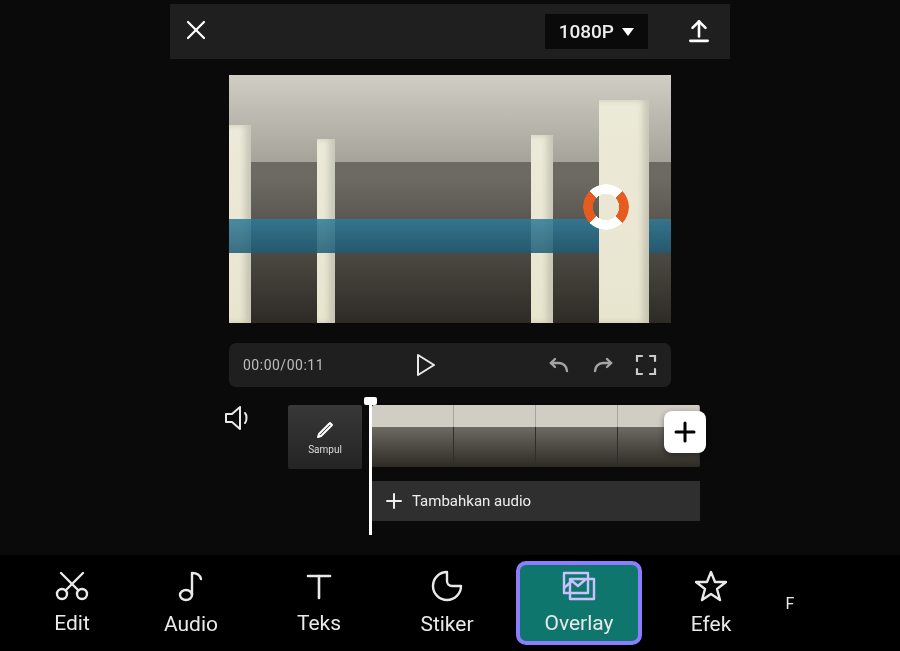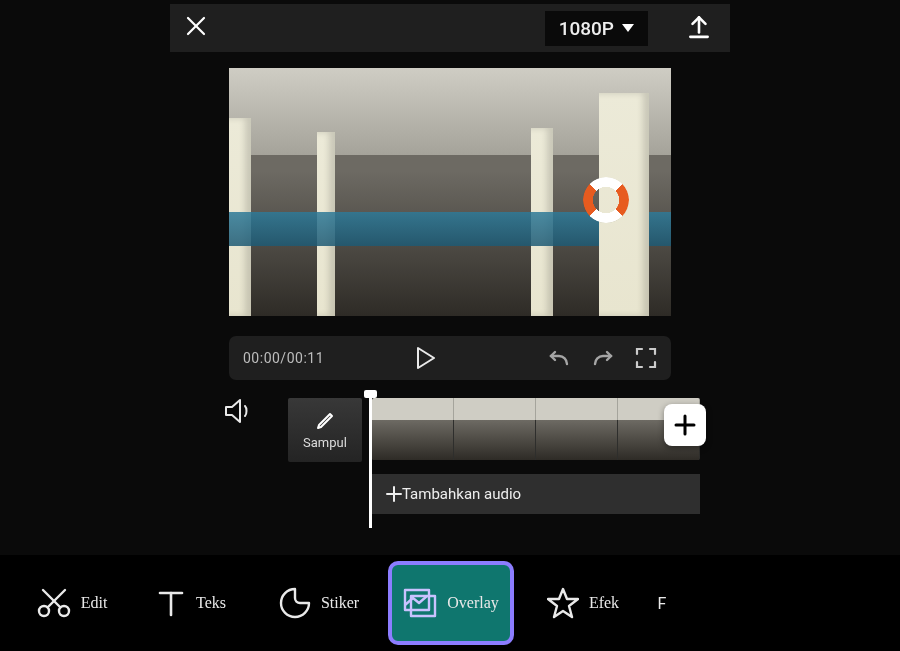--- a/index.html
+++ b/index.html
@@ -13,21 +13,21 @@
   .app {
     position: relative;
     width: 900px; height: 651px;
     display: flex; flex-direction: column;
     background: #0a0a0a;
   }
   
   .topbar {
     position: relative;
     margin: 4px 170px 0 170px;
-    height: 48px;
+    height: 55px;
     background: #1f1f1f;
     display: flex; align-items: center;
     padding: 0 14px;
   }
   .topbar .close { cursor: pointer; }
   .topbar .spacer { flex: 1; }
   .resolution {
     background: #0a0a0a;
     padding: 6px 14px;
     display: flex; align-items: center; gap: 8px;
@@ -112,21 +112,21 @@
   }
   .mute-col { width: 78px; }
   .mute-col .label { margin-top: 6px; line-height:1.3; }
   .cover-col {
     width: 74px; height: 64px;
     background: linear-gradient(#383838,#242424);
     justify-content: center;
     border-radius: 2px;
     cursor:pointer;
   }
-  .cover-col .label { font-size:13px; margin-top:4px;}
+  .cover-col .label { font-size:10px; margin-top:4px;}
   .timeline-col {
     position: relative;
     flex: 1; min-width: 0;
   }
   .playhead {
     position:absolute; left:-3px; top:-6px; bottom:-14px;
     width:3px; background:#fff;
     z-index:4;
   }
   .playhead::before{
@@ -157,44 +157,43 @@
     font-size:30px; font-weight:500;
     cursor:pointer;
     box-shadow:0 2px 6px rgba(0,0,0,.4);
     z-index:5;
   }
   .audio-row{
     margin-top:14px;
     height:40px;
     background:#2f2f2f;
     display:flex; align-items:center;
-    padding:0 14px; 
+    padding:0 14px; gap:10px;
     font-size:15px; color:#eee;
     cursor:pointer;
   }
 
   
   .toolbar {
     position:absolute; left:0; right:0; bottom:0;
     height:96px;
     background:#000;
     display:flex; align-items:center;
     padding:0 22px;
     gap:10px;
     overflow:hidden;
   }
   .tool {
     height: 84px;
     flex: 0 0 118px;
-    display:flex; flex-direction:row; align-items:center; justify-content:center;
+    display:flex; flex-direction:column; align-items:center; justify-content:center;
     gap:10px;
-    font-size:16px; color:#e9e9e9;
+    font-size:21px; color:#e9e9e9;
     cursor:pointer;
     border-radius:10px;
-    font-family:Liberation Serif, serif;
   }
   .tool.active {
     flex: 0 0 126px;
     border: 4px solid #8c7dff;
     background:#0f766e;
   }
   .tool svg { display:block; }
   .tool.cut { flex:0 0 100px;}
   .tool-label { pointer-events:none; }
   .tail { flex:0 0 20px; color:#e9e9e9; font-size:16px; display:flex; align-items:center; justify-content:center;}
@@ -310,20 +309,27 @@
   <div class="tool cut">
     <svg width="34" height="30" viewBox="0 0 34 30" fill="none" stroke="#e9e9e9" stroke-width="2.4" stroke-linecap="round" stroke-linejoin="round">
       <circle cx="7" cy="23" r="5"></circle>
           <circle cx="27" cy="23" r="5"></circle>
       <line x1="10.5" y1="19.5" x2="28" y2="2"></line>
           <line x1="23.5" y1="19.5" x2="6" y2="2"></line>
     </svg>
     <span class="tool-label">Edit</span>
   </div>
   <div class="tool">
+    <svg width="28" height="32" viewBox="0 0 28 32" fill="none" stroke="#e9e9e9" stroke-width="2.4" stroke-linecap="round" stroke-linejoin="round">
+      <ellipse cx="9" cy="25" rx="6" ry="5"></ellipse>
+          <path d="M15 25V3c4 0 8 2 9 6"></path>
+    </svg>
+    <span class="tool-label">Audio</span>
+  </div>
+  <div class="tool">
     <svg width="30" height="30" viewBox="0 0 30 30" fill="none" stroke="#e9e9e9" stroke-width="2.6" stroke-linecap="round">
       <line x1="4" y1="5" x2="26" y2="5"></line>
           <line x1="15" y1="5" x2="15" y2="27"></line>
     </svg>
     <span class="tool-label">Teks</span>
   </div>
   <div class="tool">
     <svg width="32" height="32" viewBox="0 0 32 32" fill="none" stroke="#e9e9e9" stroke-width="2.4" stroke-linejoin="round">
       <path d="M16 2a14 14 0 1 0 14 14h-9a5 5 0 0 1-5-5V2z"></path>
     </svg>

